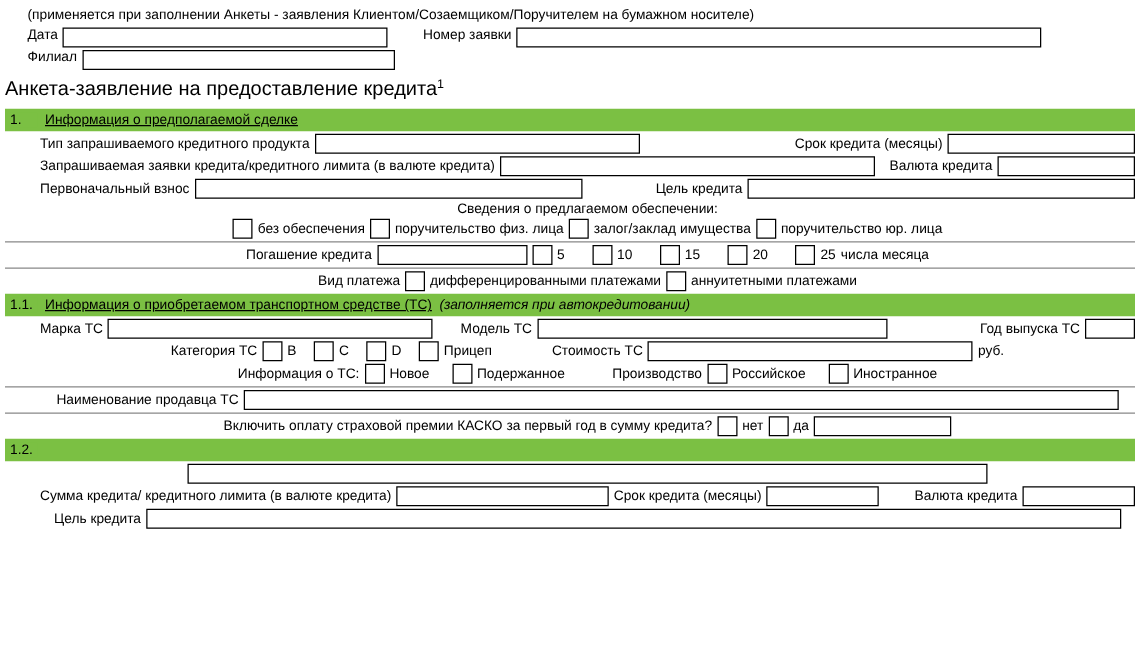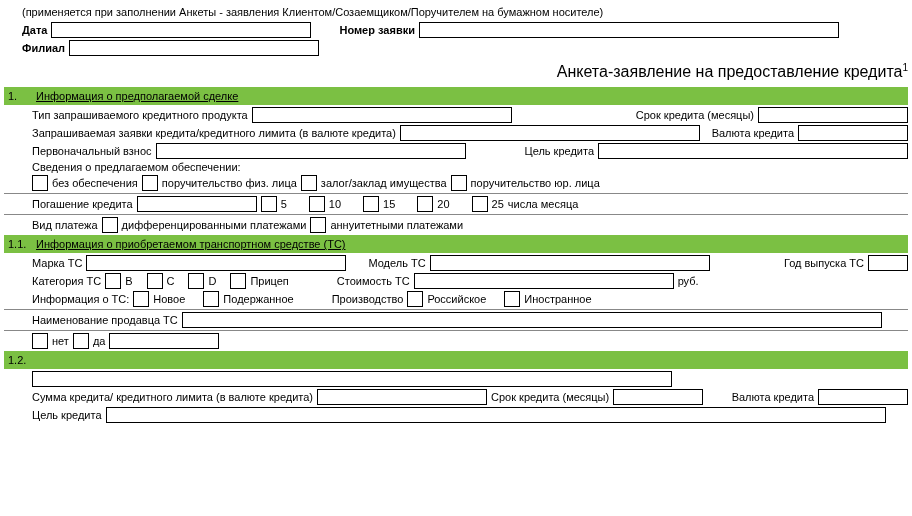--- a/index.html
+++ b/index.html
@@ -10,49 +10,49 @@
     font-size: 11px;
     background: #fff;
     color: #000;
     width: 912px;
   }
   .italic-note {
     margin: 2px 0 4px 18px;
   }
   .row {
     display: flex;
-    align-items: center;
+    align-items: flex-start;
     margin: 2px 0 2px 18px;
     gap: 4px;
     flex-wrap: wrap;
-    font-weight: bold;
   }
   .row-inner {
     display: flex;
     align-items: center;
     margin: 2px 0 2px 28px;
     gap: 4px;
     flex-wrap: wrap;
+    justify-content: center;
   }
   .label { white-space: nowrap; }
   .field {
     border: 1px solid #000;
     height: 16px;
     display: inline-block;
     background: #fff;
   }
   .checkbox {
     border: 1px solid #000;
     width: 16px;
     height: 16px;
     display: inline-block;
     background: #fff;
   }
   .title {
-    text-align: right;
+    text-align: left;
     font-size: 16px;
     margin: 6px 0;
   }
   .title sup { font-size: 10px; }
   .section-header {
     background: #7BC043;
     display: flex;
     align-items: center;
     padding: 2px 4px;
     margin: 2px 0;
@@ -162,20 +162,21 @@
   <span class="label">Вид платежа</span>
   <span class="checkbox"></span>
   <span class="label">дифференцированными платежами</span>
   <span class="checkbox"></span>
   <span class="label">аннуитетными платежами</span>
 </div>
 
 <div class="section-header">
   <span class="section-num">1.1.</span>
   <span class="section-label">Информация о приобретаемом транспортном средстве (ТС)</span>
+  <span class="section-note">(заполняется при автокредитовании)</span>
 </div>
 
 <div class="row-inner">
   <span class="label">Марка ТС</span>
   <span class="field" style="width:260px"></span>
   <span style="width:14px"></span>
   <span class="label">Модель ТС</span>
   <span class="field" style="width:280px"></span>
   <span style="flex:1"></span>
   <span class="label">Год выпуска ТС</span>
@@ -218,20 +219,21 @@
 </div>
 <div class="hr"></div>
 
 <div class="row-inner">
   <span class="label">Наименование продавца ТС</span>
   <span class="field" style="width:700px"></span>
 </div>
 <div class="hr"></div>
 
 <div class="row-inner">
+  <span class="label">Включить оплату страховой премии КАСКО за первый год в сумму кредита?</span>
   <span class="checkbox"></span>
   <span class="label">нет</span>
   <span class="checkbox"></span>
   <span class="label">да</span>
   <span class="field" style="width:110px"></span>
 </div>
 
 <div class="section-header">
   <span class="section-num">1.2.</span>
 </div>

